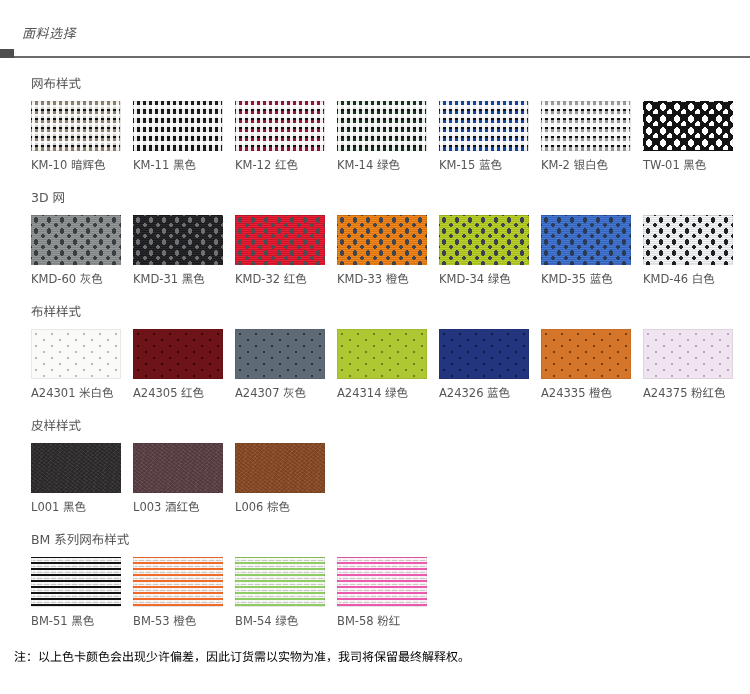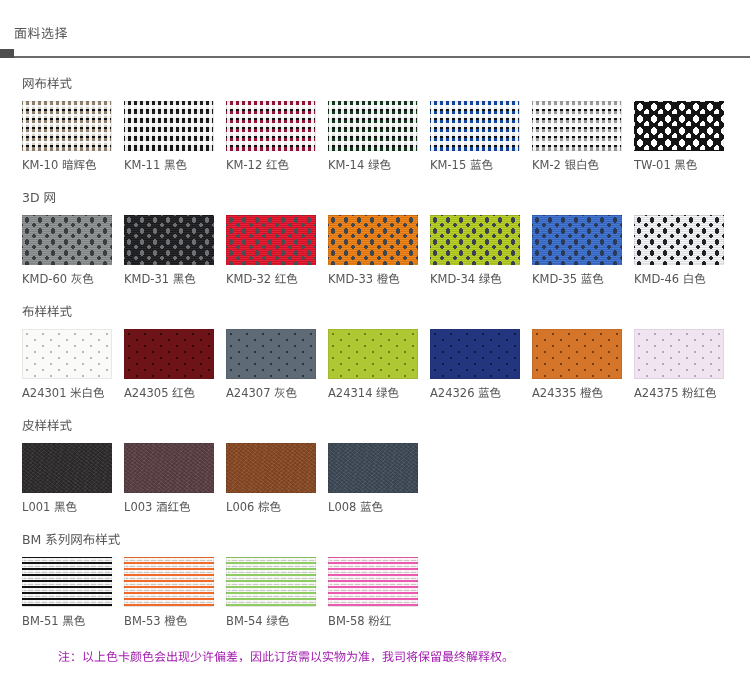--- a/index.html
+++ b/index.html
@@ -13,22 +13,23 @@
     height: 694px;
     background: #ffffff;
     font-family: "DejaVu Sans", "Liberation Sans", sans-serif;
     color: #4a4a4a;
     overflow: hidden;
   }
 
   
   .page-header {
     position: relative;
-    padding: 26px 0 0 14px;
+    padding: 26px 0 0 22px;
     height: 58px;
+    font-style: italic;
   }
   .page-header .title {
     font-size: 13px;
     line-height: 16px;
     color: #555555;
     letter-spacing: .5px;
     font-weight: 400;
   }
   .header-rule {
     position: absolute;
@@ -42,21 +43,21 @@
     position: absolute;
     left: 0;
     bottom: 0;
     width: 14px;
     height: 9px;
     background: #4e4e4e;
   }
 
   
   .sections { padding: 0 0 0 0; }
-  .section { margin: 0 0 0 0; padding: 18px 0 0 22px; }
+  .section { margin: 0 0 0 0; padding: 18px 0 0 31px; }
   .section-title {
     font-size: 12.5px;
     line-height: 16px;
     color: #555555;
     margin: 0 0 9px 0;
     font-weight: 400;
   }
   .swatch-row {
     display: flex;
     flex-wrap: wrap;
@@ -143,22 +144,21 @@
       repeating-linear-gradient(0deg,
         rgba(0,0,0,.18) 0 1px, rgba(0,0,0,0) 1px 6px);
     background-position: 0 0, 3px 0, 0 3px;
   }
 
   
   .note {
     padding: 20px 0 0 14px;
     font-size: 12px;
     line-height: 18px;
-    color: #a21caf;
-    margin-left: 44px;
+    color: #000000;
   }
 </style>
 </head>
 <body>
 
 <div class="page-header">
   <div class="title">面料选择</div>
   <div class="header-rule"></div>
   <div class="header-accent"></div>
 </div>
@@ -271,24 +271,20 @@
           <div class="swatch-label">L001 黑色</div>
         </div>
         <div class="swatch-cell">
           <div class="swatch tex-leather" style="--c1: #5a3f44; --c2: #5a3f44;"></div>
           <div class="swatch-label">L003 酒红色</div>
         </div>
         <div class="swatch-cell">
           <div class="swatch tex-leather" style="--c1: #8a4a24; --c2: #8a4a24;"></div>
           <div class="swatch-label">L006 棕色</div>
         </div>
-        <div class="swatch-cell">
-          <div class="swatch tex-leather" style="--c1: #3e4a57; --c2: #3e4a57;"></div>
-          <div class="swatch-label">L008 蓝色</div>
-        </div>
       </div>
     </div>
     <div class="section">
       <div class="section-title">BM 系列网布样式</div>
       <div class="swatch-row">
         <div class="swatch-cell">
           <div class="swatch tex-basket" style="--c1: #f2f2f2; --c2: #121212;"></div>
           <div class="swatch-label">BM-51 黑色</div>
         </div>
         <div class="swatch-cell">

